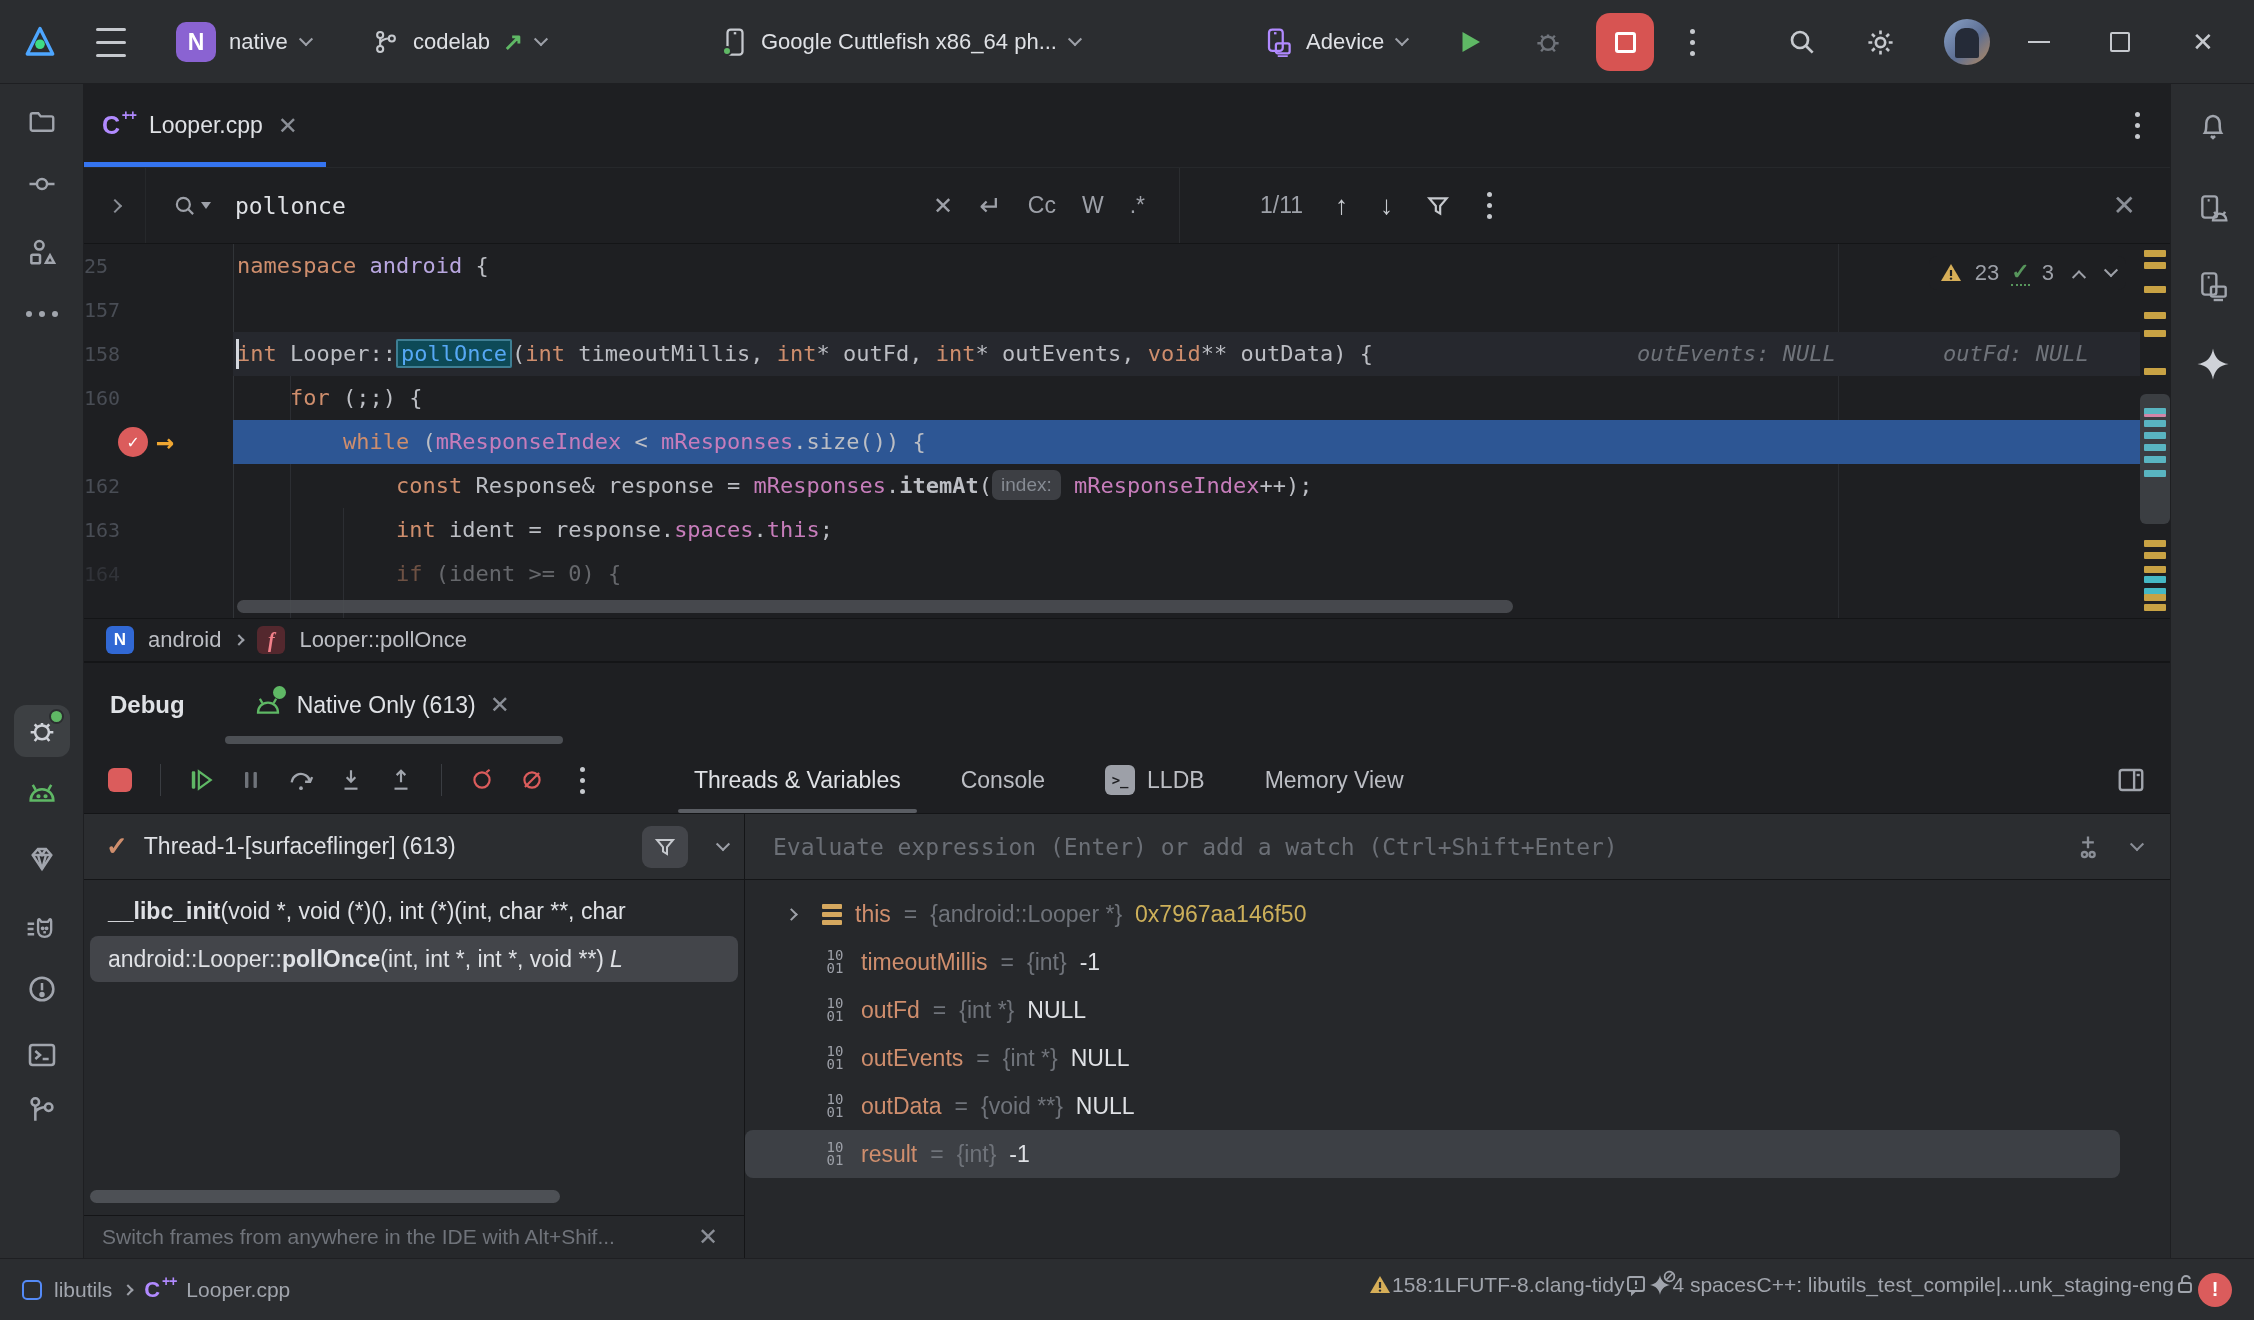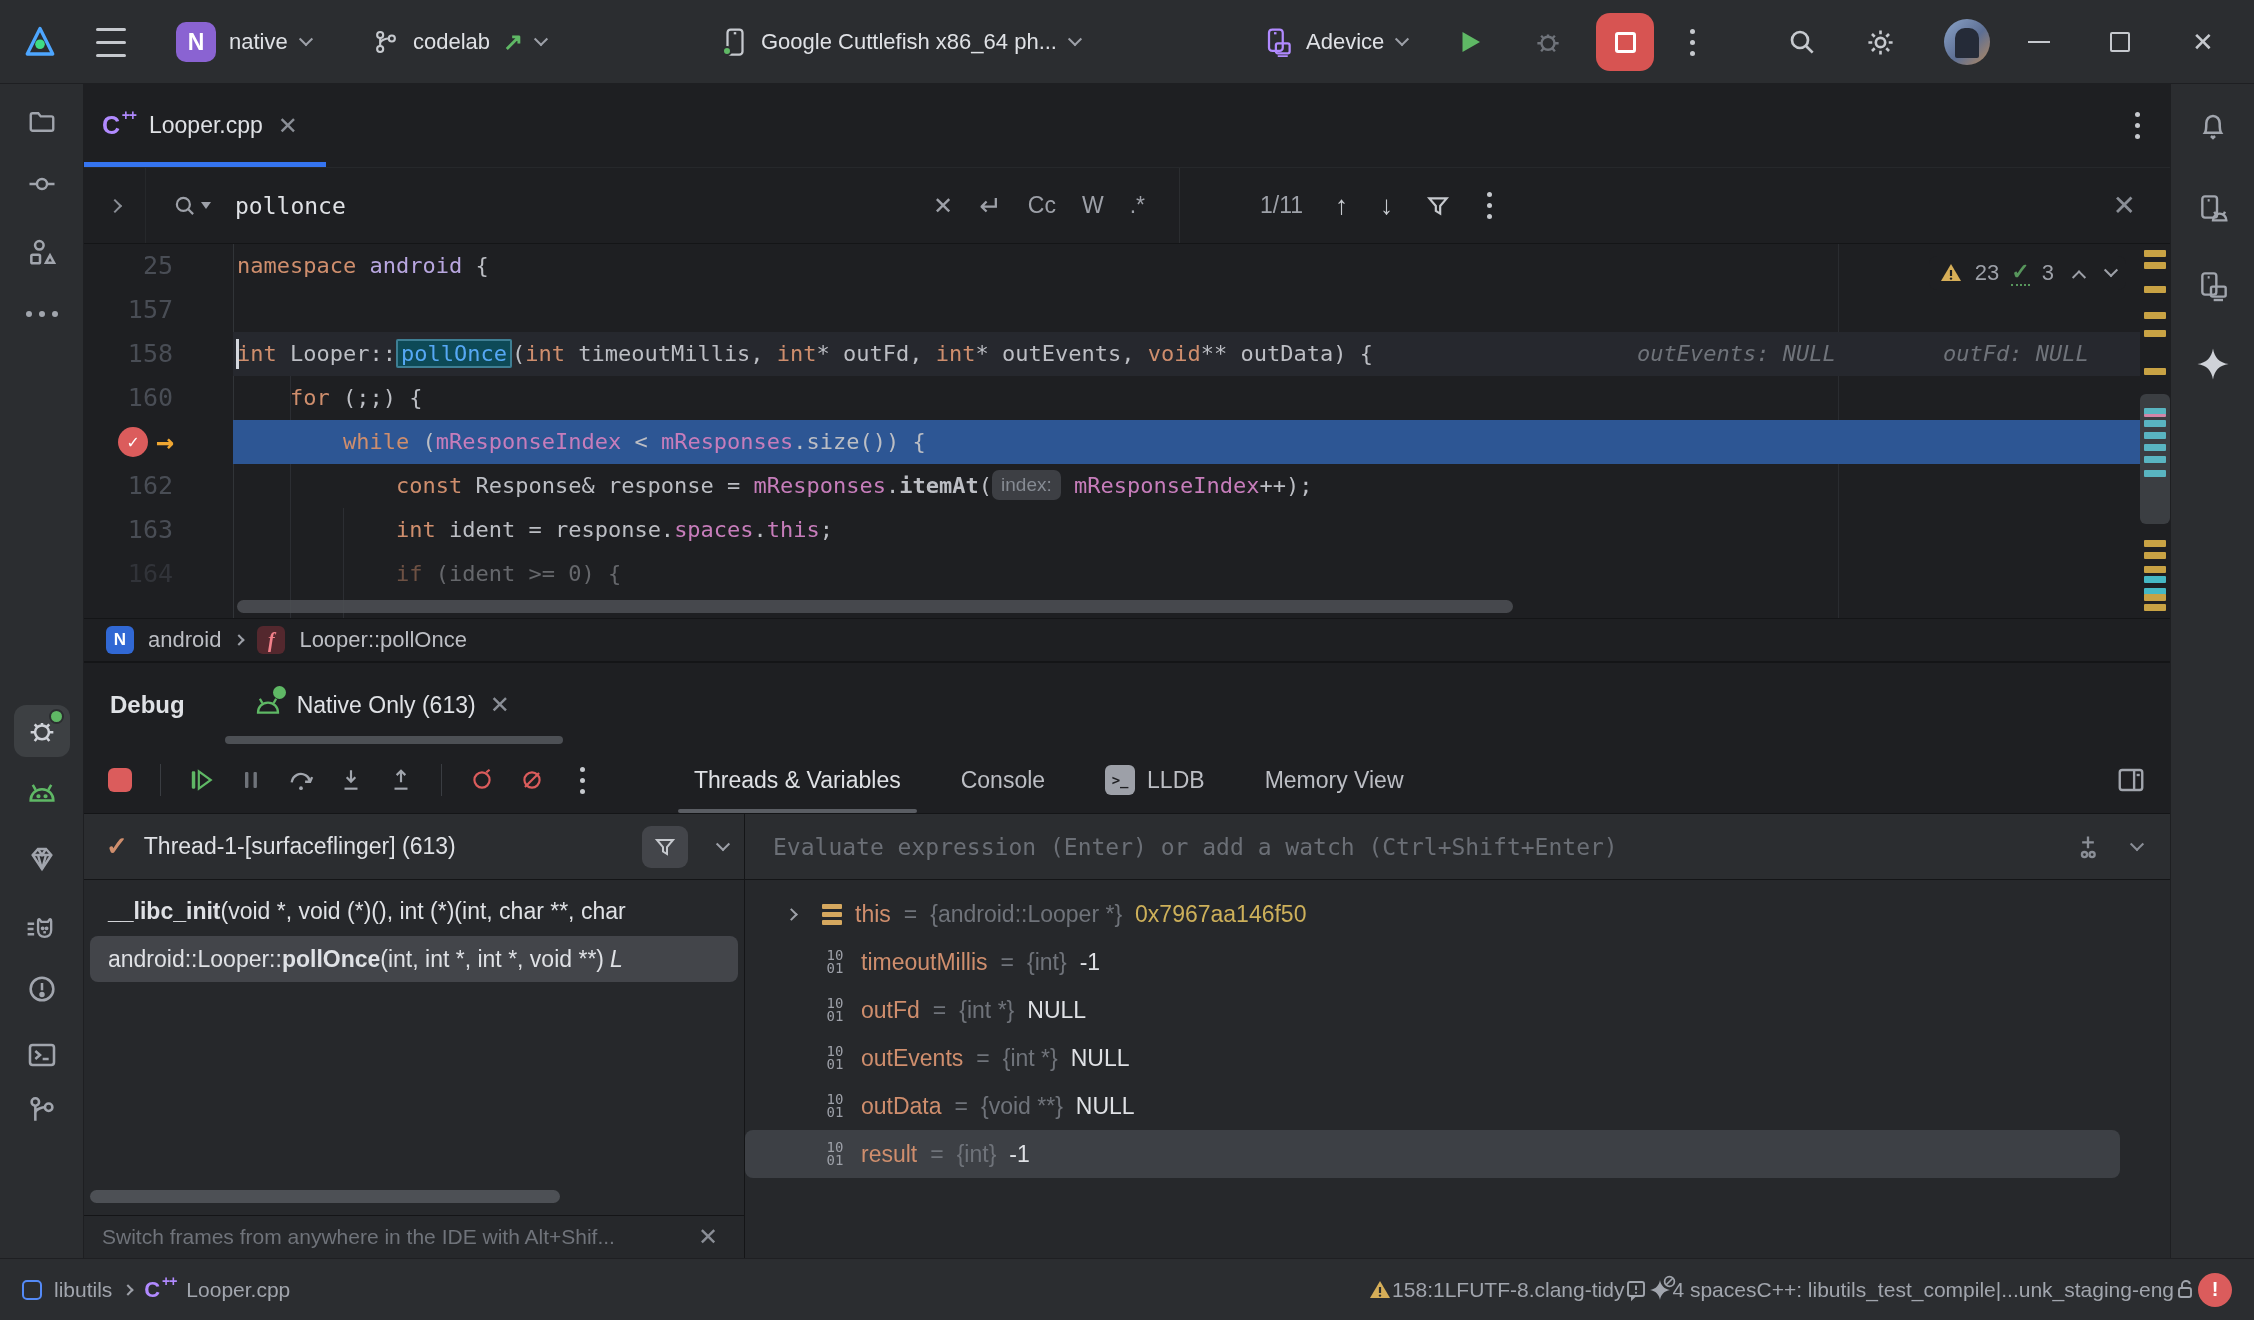--- a/index.html
+++ b/index.html
@@ -65,21 +65,21 @@
               border-right:1px solid #2b2d30; font-family:"DejaVu Sans Mono",monospace; }
   .sr-icons { margin-left:auto; display:flex; align-items:center; gap:26px; color:#9da0a8;
               font-family:"Liberation Sans",sans-serif; }
   .sr-results { display:flex; align-items:center; gap:32px; margin-left:80px; color:#9da0a8; }
   .sr-close { margin-left:auto; margin-right:34px; }
 
   
   .editor { position:relative; height:374px; flex:none; overflow:hidden; background:#1e1f22;
             font-family:"DejaVu Sans Mono",monospace; font-size:22px; }
   .code-row { position:relative; height:44px; line-height:44px; display:flex; white-space:pre; }
-  .code-row .gut { flex:none; width:149px; text-align:right; padding-right:60px; color:#494d55; font-size:25px; }
+  .code-row .gut { flex:none; width:149px; padding-right:60px; color:#494d55; font-size:20px; }
   .code-row .txt { position:relative; z-index:1; padding-left:4px; color:#bcbec4; }
   .code-row.current::before, .code-row.exec::before { content:""; position:absolute; left:149px; right:30px;
             top:0; bottom:0; background:#26282e; z-index:0; }
   .code-row.exec::before { background:#2d5694; }
   .code-row.clipped { opacity:.45; }
   .kw { color:#cf8e6d; } .ns { color:#b9a7e0; } .fld { color:#c77dbb; } .num { color:#2aacb8; }
   .b { font-weight:bold; }
   .match { color:#56a8f5; background:#0d4a57; border:2px solid #3e7e93; border-radius:2px; padding:0 3px; }
   .chip { display:inline-block; background:#3d3f44; color:#868b93; border-radius:7px; padding:0 9px;
           font-size:19px; line-height:30px; font-family:"Liberation Sans",sans-serif; vertical-align:2px; }
@@ -167,21 +167,21 @@
   .ic-struct { display:flex; flex-direction:column; gap:3px; }
   .ic-struct i { width:20px; height:5px; background:#d5a85f; border-radius:1px; }
   .ic-bin { display:flex; flex-direction:column; align-items:center; line-height:13px; font-size:14px;
             color:#9da0a8; font-family:"DejaVu Sans Mono",monospace; width:26px; }
 
   
   .statusbar { position:absolute; left:0; right:0; bottom:0; height:62px; background:#2b2d30;
                border-top:1px solid #1e1f22; display:flex; align-items:center; padding:0 22px;
                font-size:21px; color:#a1a5ad; z-index:30; gap:12px; }
   .modicon { width:20px; height:20px; border:2.4px solid #548af7; border-radius:5px; }
-  .sb-right { margin-left:auto; display:flex; align-items:center; }
+  .sb-right { margin-left:auto; display:flex; align-items:flex-start; }
   .errbadge { width:34px; height:34px; border-radius:50%; background:#db5c5c; color:#fff; font-weight:bold;
               font-size:20px; display:flex; align-items:center; justify-content:center; }
   svg { display:block; }
 </style>
 </head>
 <body>
 
 <div id="window">
 
   <div class="titlebar">

